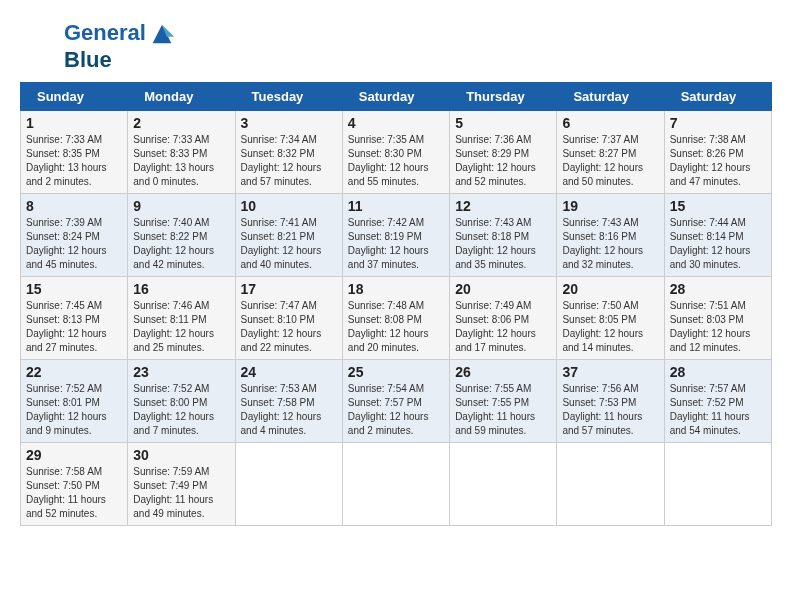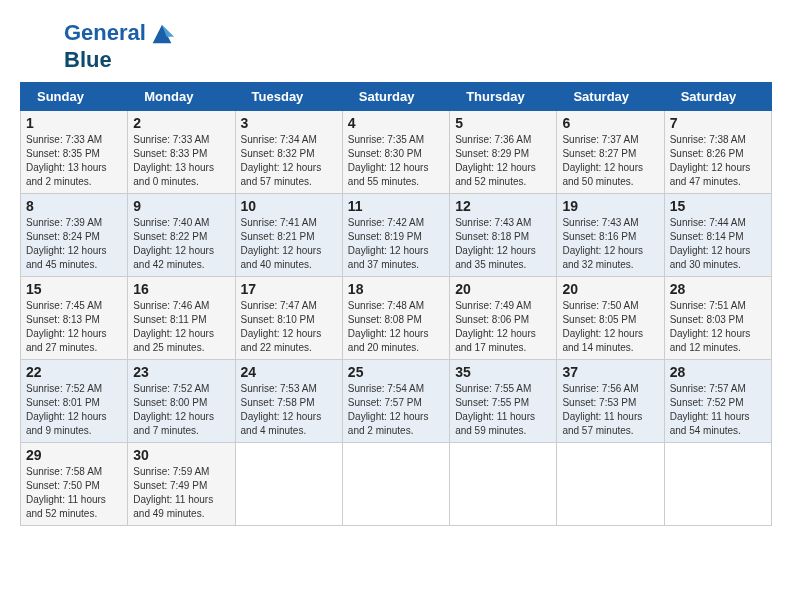--- a/index.html
+++ b/index.html
@@ -274,21 +274,21 @@
           Sunrise: 7:53 AM<br>Sunset: 7:58 PM<br>Daylight: 12 hours and 4 minutes.
         </div>
       </td>
         <td>
         <span class="day-num">25</span>
         <div class="day-info">
           Sunrise: 7:54 AM<br>Sunset: 7:57 PM<br>Daylight: 12 hours and 2 minutes.
         </div>
       </td>
         <td>
-        <span class="day-num">35</span>
+        <span class="day-num">26</span>
         <div class="day-info">
           Sunrise: 7:55 AM<br>Sunset: 7:55 PM<br>Daylight: 11 hours and 59 minutes.
         </div>
       </td>
         <td>
         <span class="day-num">37</span>
         <div class="day-info">
           Sunrise: 7:56 AM<br>Sunset: 7:53 PM<br>Daylight: 11 hours and 57 minutes.
         </div>
       </td>

